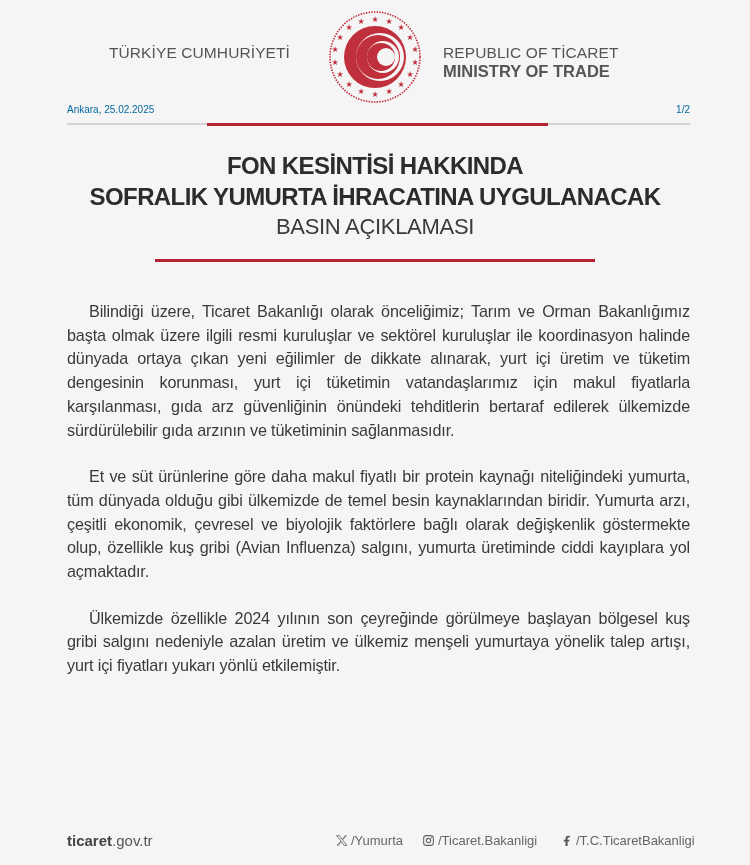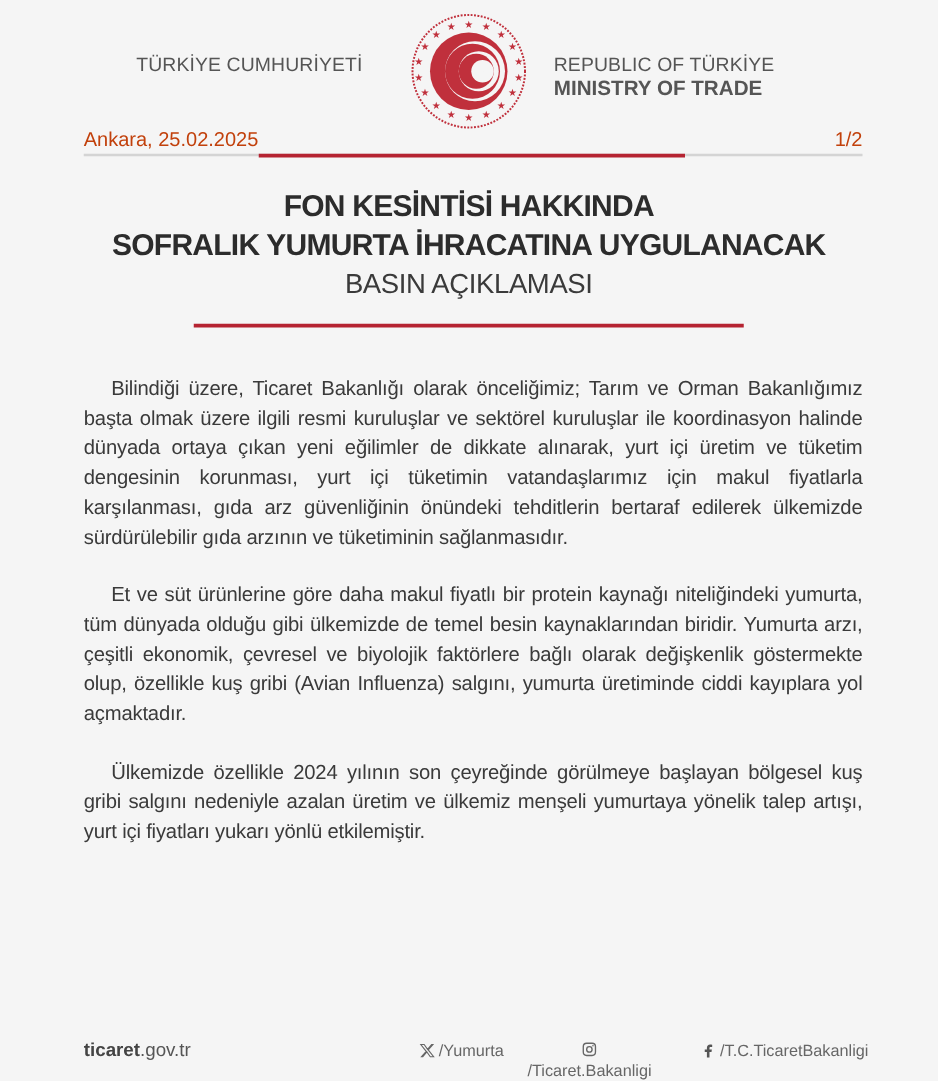--- a/index.html
+++ b/index.html
@@ -21,21 +21,21 @@
       position: absolute; top: 44px; left: 443px; text-align: left;
       line-height: 18px;
     }
     .org-line1 { font-size: 15.5px; color: #555; letter-spacing: 0.1px; }
     .org-line2 { font-size: 16.5px; color: #555; font-weight: bold; }
     .emblem {
       position: absolute; left: 319px; top: 10px; width: 112px; height: 95px;
     }
     .meta-row {
       position: absolute; top: 104px; left: 67px; width: 623px; height: 16px;
-      font-size: 16px; color: #c2410c;
+      font-size: 10px; color: #0369a1;
     }
     .meta-date { position: absolute; left: 0; top: 0; }
     .meta-page { position: absolute; right: 0; top: 0; margin-left: 47px; }
     .rule-gray {
       position: absolute; top: 123px; left: 67px; width: 623px; height: 2px;
       background: #d4d4d4;
     }
     .rule-red {
       position: absolute; top: 123px; left: 207px; width: 341px; height: 3px;
       background: #b52331;
@@ -66,21 +66,21 @@
       position: absolute; top: 832px; left: 67px; width: 623px; height: 20px;
       font-size: 13px; color: #666;
     }
     .footer-site {
       position: absolute; left: 0; top: 0; font-size: 15px; color: #555;
     }
     .footer-site b { font-weight: bold; color: #444; }
     .social { position: absolute; top: 1px; display: flex; align-items: center; gap: 3px; color: #666; }
     .social svg { width: 13px; height: 13px; }
     .social.x { left: 268px; }
-    .social.ig { left: 355px; flex-direction: column; }
+    .social.ig { left: 355px; }
     .social.fb { left: 493px; }
   </style>
 </head>
 <body>
 
 <div class="header">
   <div class="org-left">
     <div class="org-line1">TÜRKİYE CUMHURİYETİ</div>
   </div>
 
@@ -109,21 +109,21 @@
     <circle cx="56" cy="47" r="31" fill="#c0303c"></circle>
     <circle cx="61" cy="47" r="24" fill="#f5f5f5"></circle>
     <circle cx="59" cy="47" r="22" fill="#c0303c"></circle>
     <circle cx="64" cy="47" r="16" fill="#f5f5f5"></circle>
     <circle cx="62" cy="47" r="14" fill="#c0303c"></circle>
     <circle cx="67" cy="47" r="9" fill="#f5f5f5"></circle>
     <text x="71" y="51" fill="#f5f5f5" font-size="9" text-anchor="middle" font-family="DejaVu Sans, sans-serif">★</text>
   </svg>
 
   <div class="org-right">
-    <div class="org-line1">REPUBLIC OF TÜRKİYE</div>
+    <div class="org-line1">REPUBLIC OF TİCARET</div>
     <div class="org-line2">MINISTRY OF TRADE</div>
   </div>
 </div>
 
 <div class="meta-row">
   <span class="meta-date">Ankara, 25.02.2025</span>
   <span class="meta-page">1/2</span>
 </div>
 <div class="rule-gray"></div>
 <div class="rule-red"></div>

